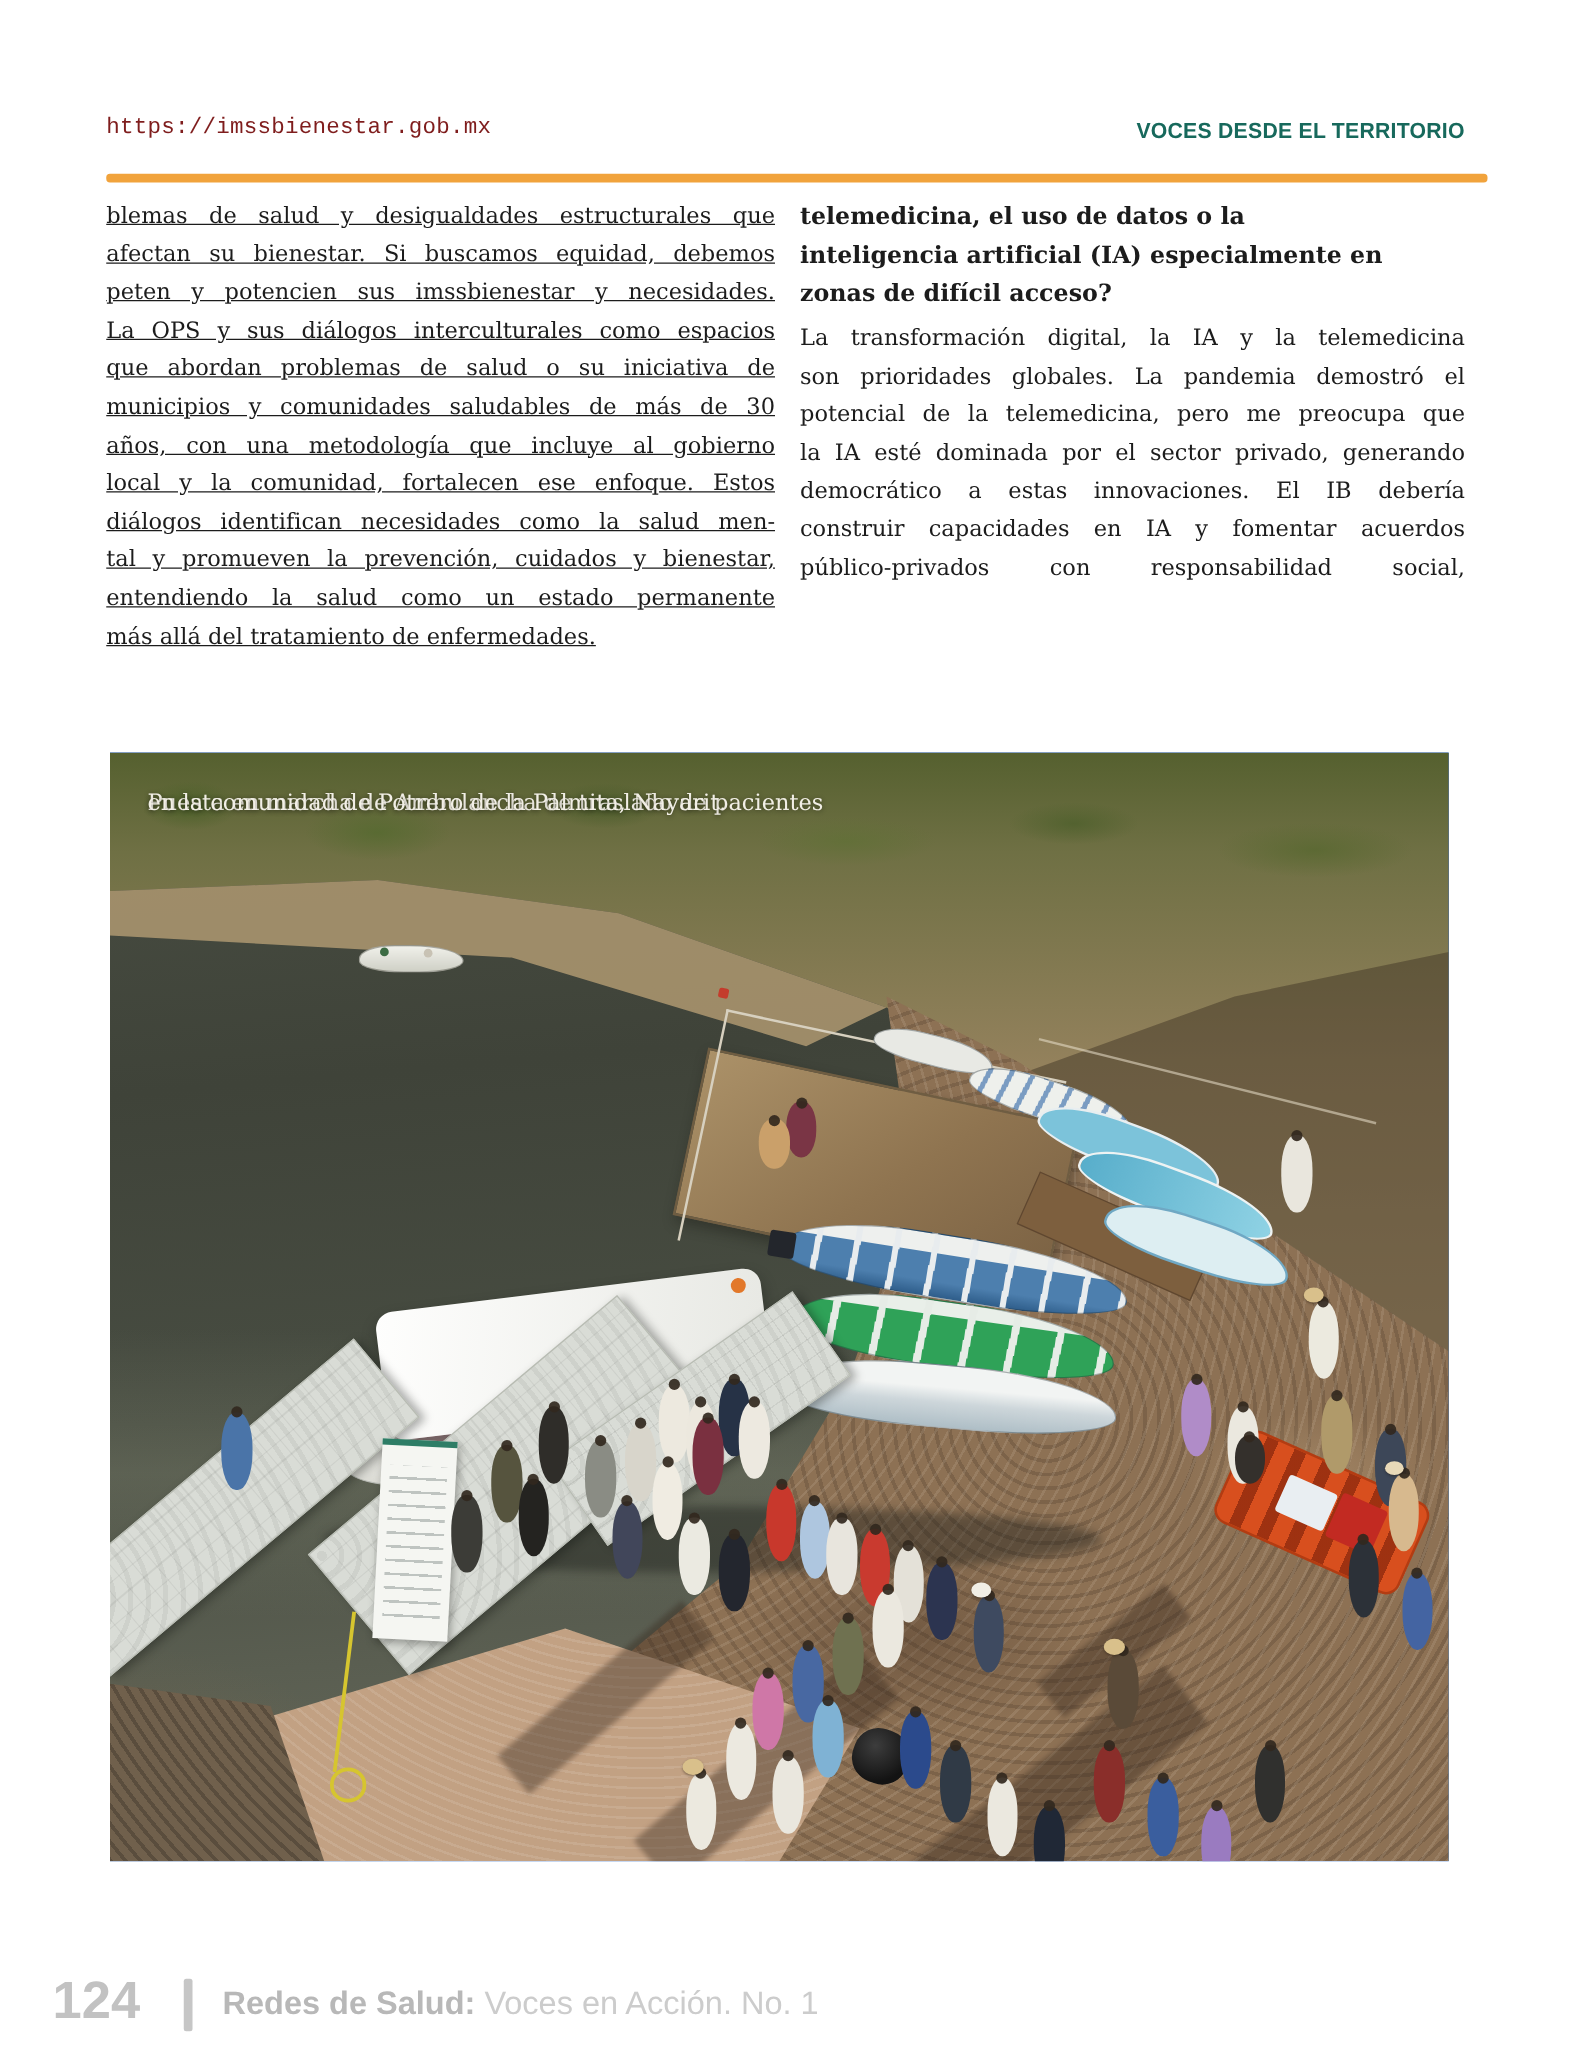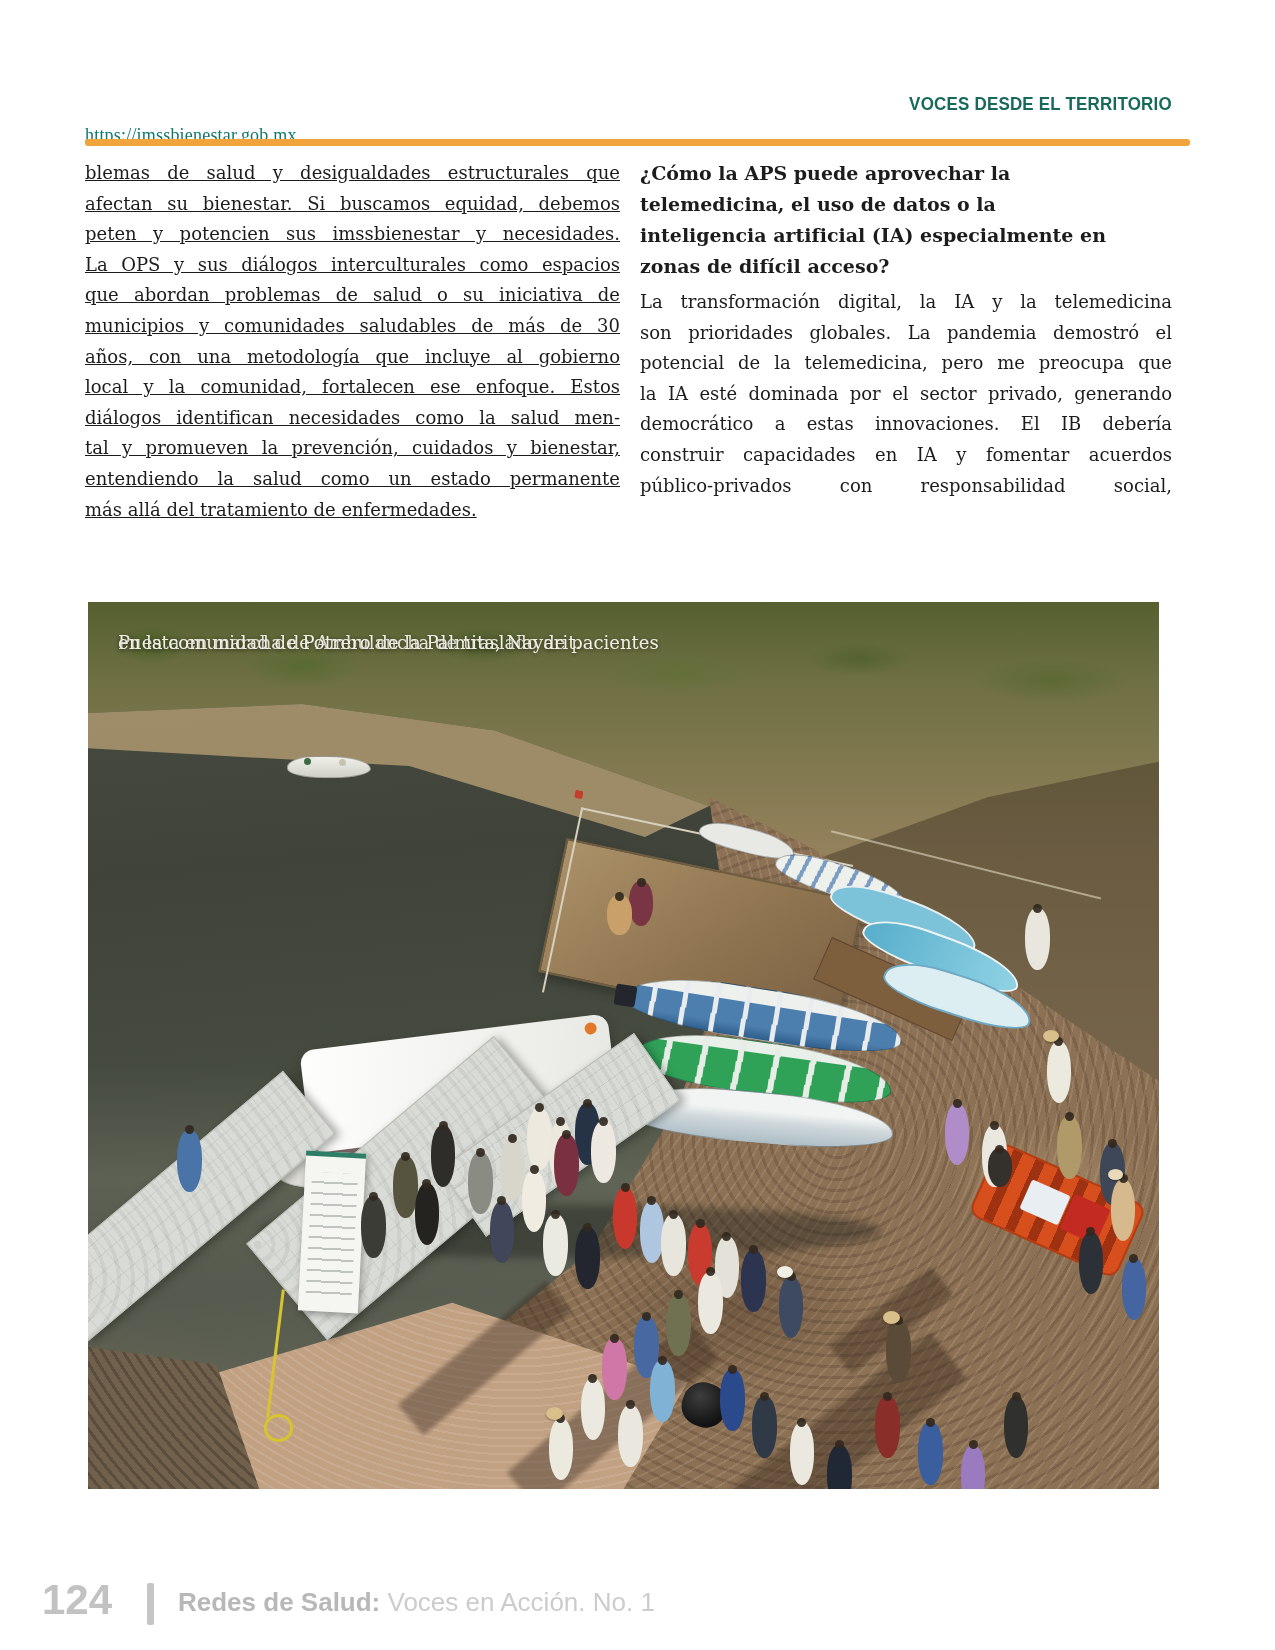--- a/index.html
+++ b/index.html
@@ -1,21 +1,21 @@
 <!DOCTYPE html>
 <html lang="es"><head>
 <meta charset="utf-8">
 <style>
   html,body{margin:0;padding:0;background:#ffffff;}
   #page{position:relative;width:1275px;height:1650px;background:#ffffff;overflow:hidden;
         font-family:"DejaVu Serif", serif;color:#1c1c1c;}
 
   
-  .hdr-url{position:absolute;left:85px;top:92px;font-family:Liberation Serif, serif;
-           font-size:18px;color:#0f766e;letter-spacing:.2px;margin-top:33px;}
+  .hdr-url{position:absolute;left:85px;top:92px;font-family:Liberation Mono, monospace;
+           font-size:18px;color:#7f1d1d;letter-spacing:.2px;}
   .hdr-section{position:absolute;right:103px;top:94px;font-family:"Liberation Sans",sans-serif;
            font-weight:bold;font-size:17.5px;color:#17695c;letter-spacing:.2px;transform:scaleX(.97);
            transform-origin:right center;}
   .hdr-rule{position:absolute;left:85px;top:139px;width:1105px;height:7px;background:#f1a33c;border-radius:3px;}
 
   
   .col{position:absolute;top:158px;font-size:18px;line-height:30.6px;}
   .col-left{left:85px;width:535px;text-decoration:underline;}
   .col-right{left:640px;width:532px;}
   .justify-par .tline{text-align:justify;text-align-last:justify;}
@@ -139,21 +139,20 @@
       <div class="tline">años, con una metodología que incluye al gobierno</div>
       <div class="tline">local y la comunidad, fortalecen ese enfoque. Estos</div>
       <div class="tline">diálogos identifican necesidades como la salud men-</div>
       <div class="tline">tal y promueven la prevención, cuidados y bienestar,</div>
       <div class="tline">entendiendo la salud como un estado permanente</div>
       <div class="tline">más allá del tratamiento de enfermedades.</div>
     </div>
 
   <div class="col col-right">
     <div class="heading-par">
-        <div class="tline">¿Cómo la APS puede aprovechar la</div>
         <div class="tline">telemedicina, el uso de datos o la</div>
         <div class="tline">inteligencia artificial (IA) especialmente en</div>
         <div class="tline">zonas de difícil acceso?</div>
       </div>
     <div class="justify-par">
         <div class="tline">La transformación digital, la IA y la telemedicina</div>
         <div class="tline">son prioridades globales. La pandemia demostró el</div>
         <div class="tline">potencial de la telemedicina, pero me preocupa que</div>
         <div class="tline">la IA esté dominada por el sector privado, generando</div>
         <div class="tline">democrático a estas innovaciones. El IB debería</div>

